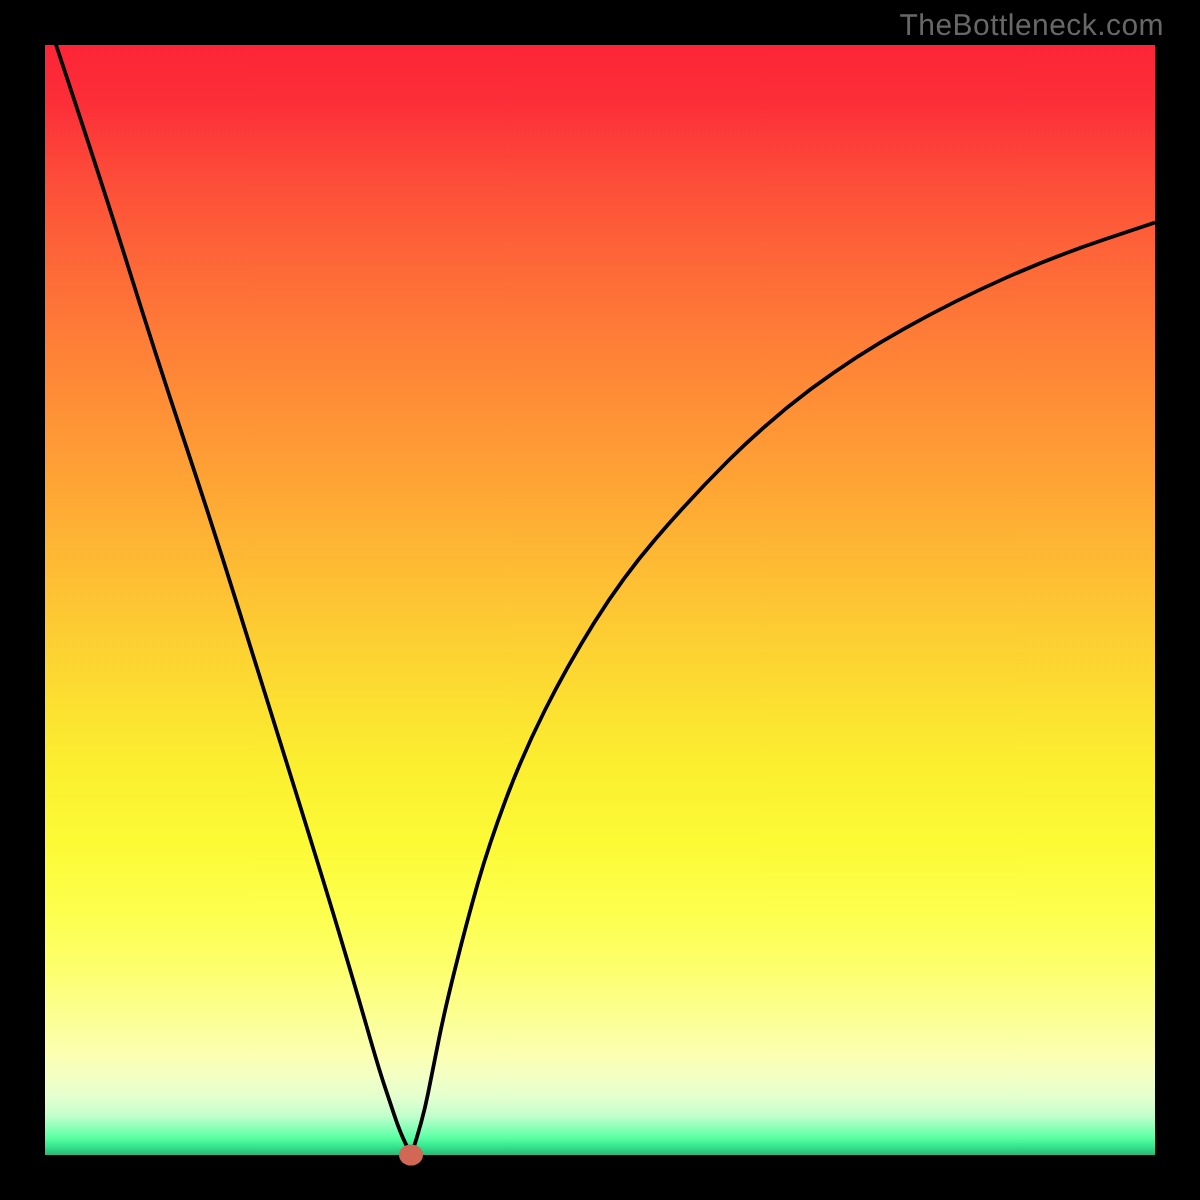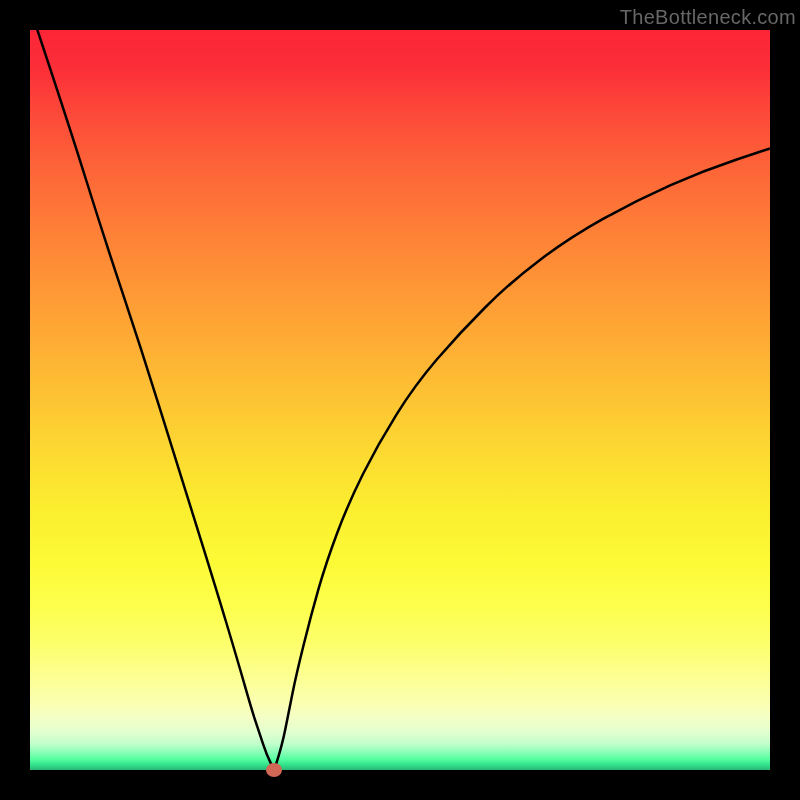--- a/index.html
+++ b/index.html
@@ -10,21 +10,21 @@
     body {
       width: 800px;
       height: 800px;
       background: #000;
       position: relative;
       font-family: Arial, sans-serif;
     }
     .watermark {
       position: absolute;
       top: 6px;
-      right: 4px;
+      right: 24px;
       color: #676767;
       font-size: 20px;
       font-weight: 400;
       z-index: 10;
       letter-spacing: 0.3px;
     }
     .chart-area {
       position: absolute;
       top: 30px;
       left: 30px;

